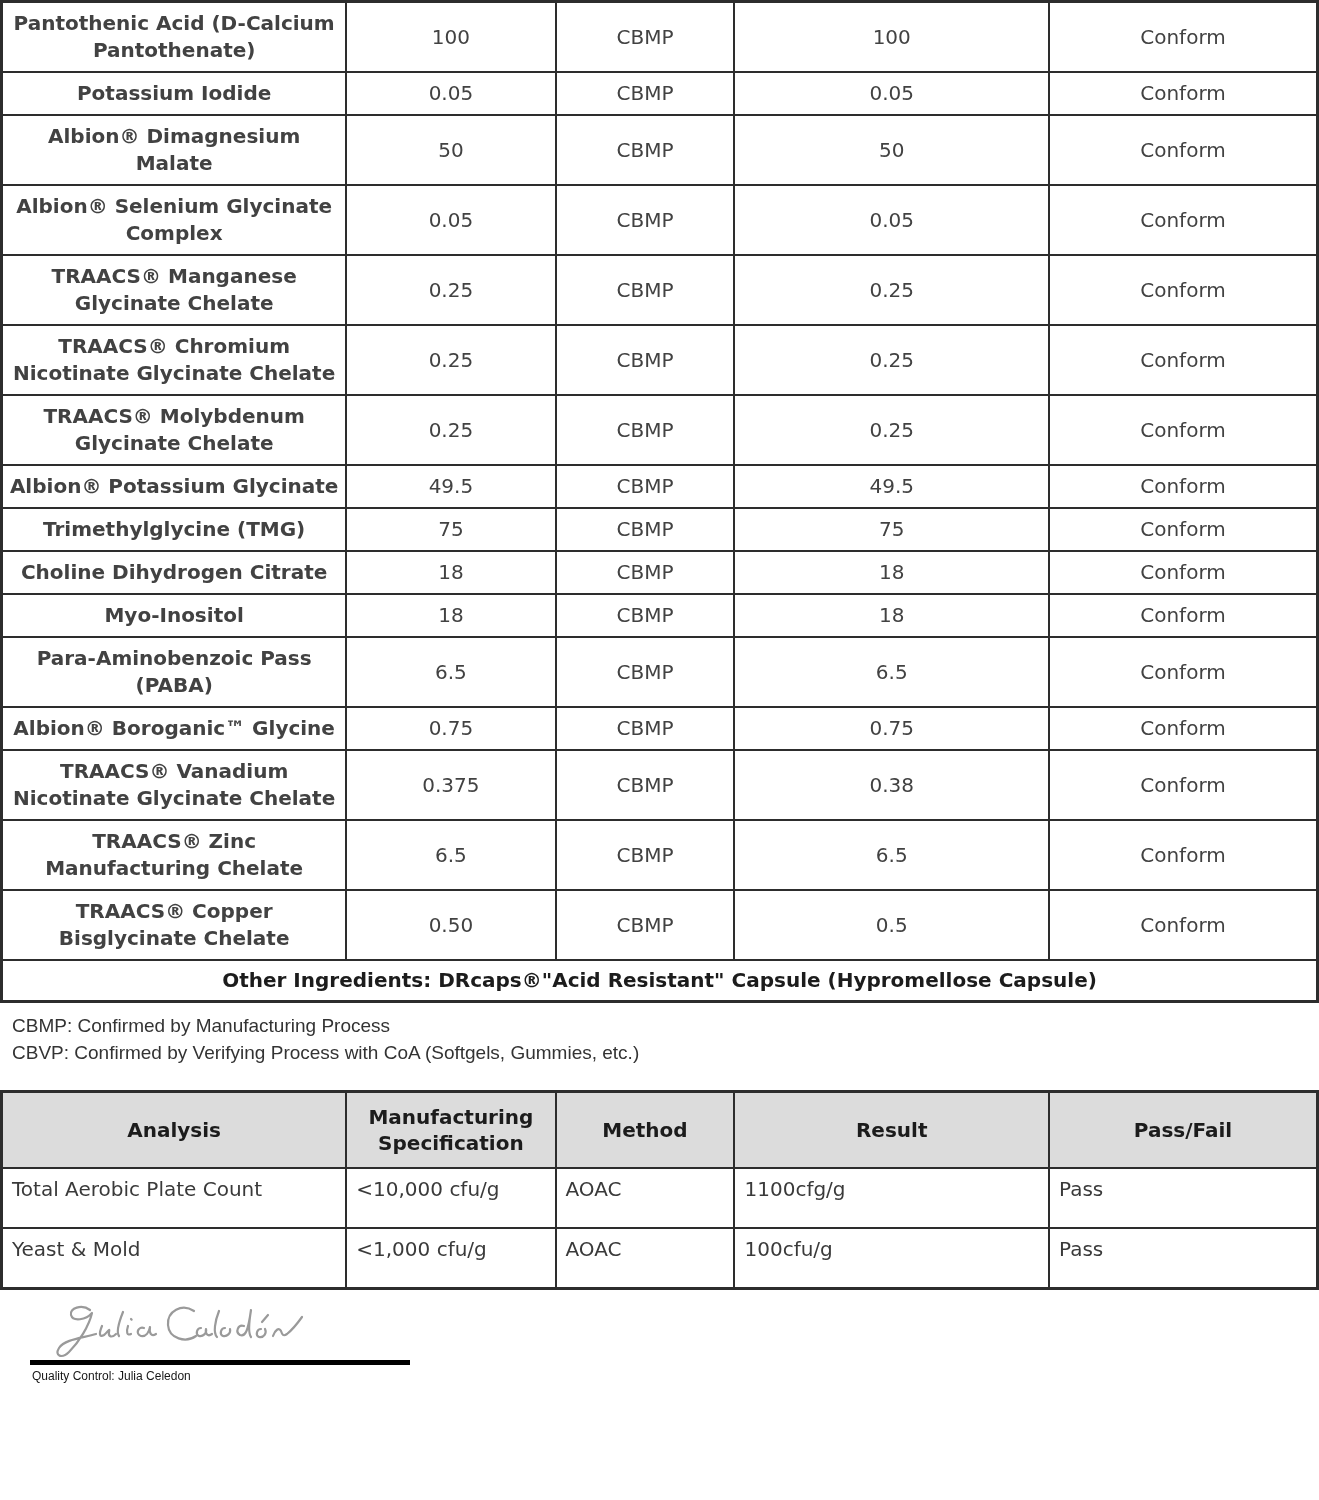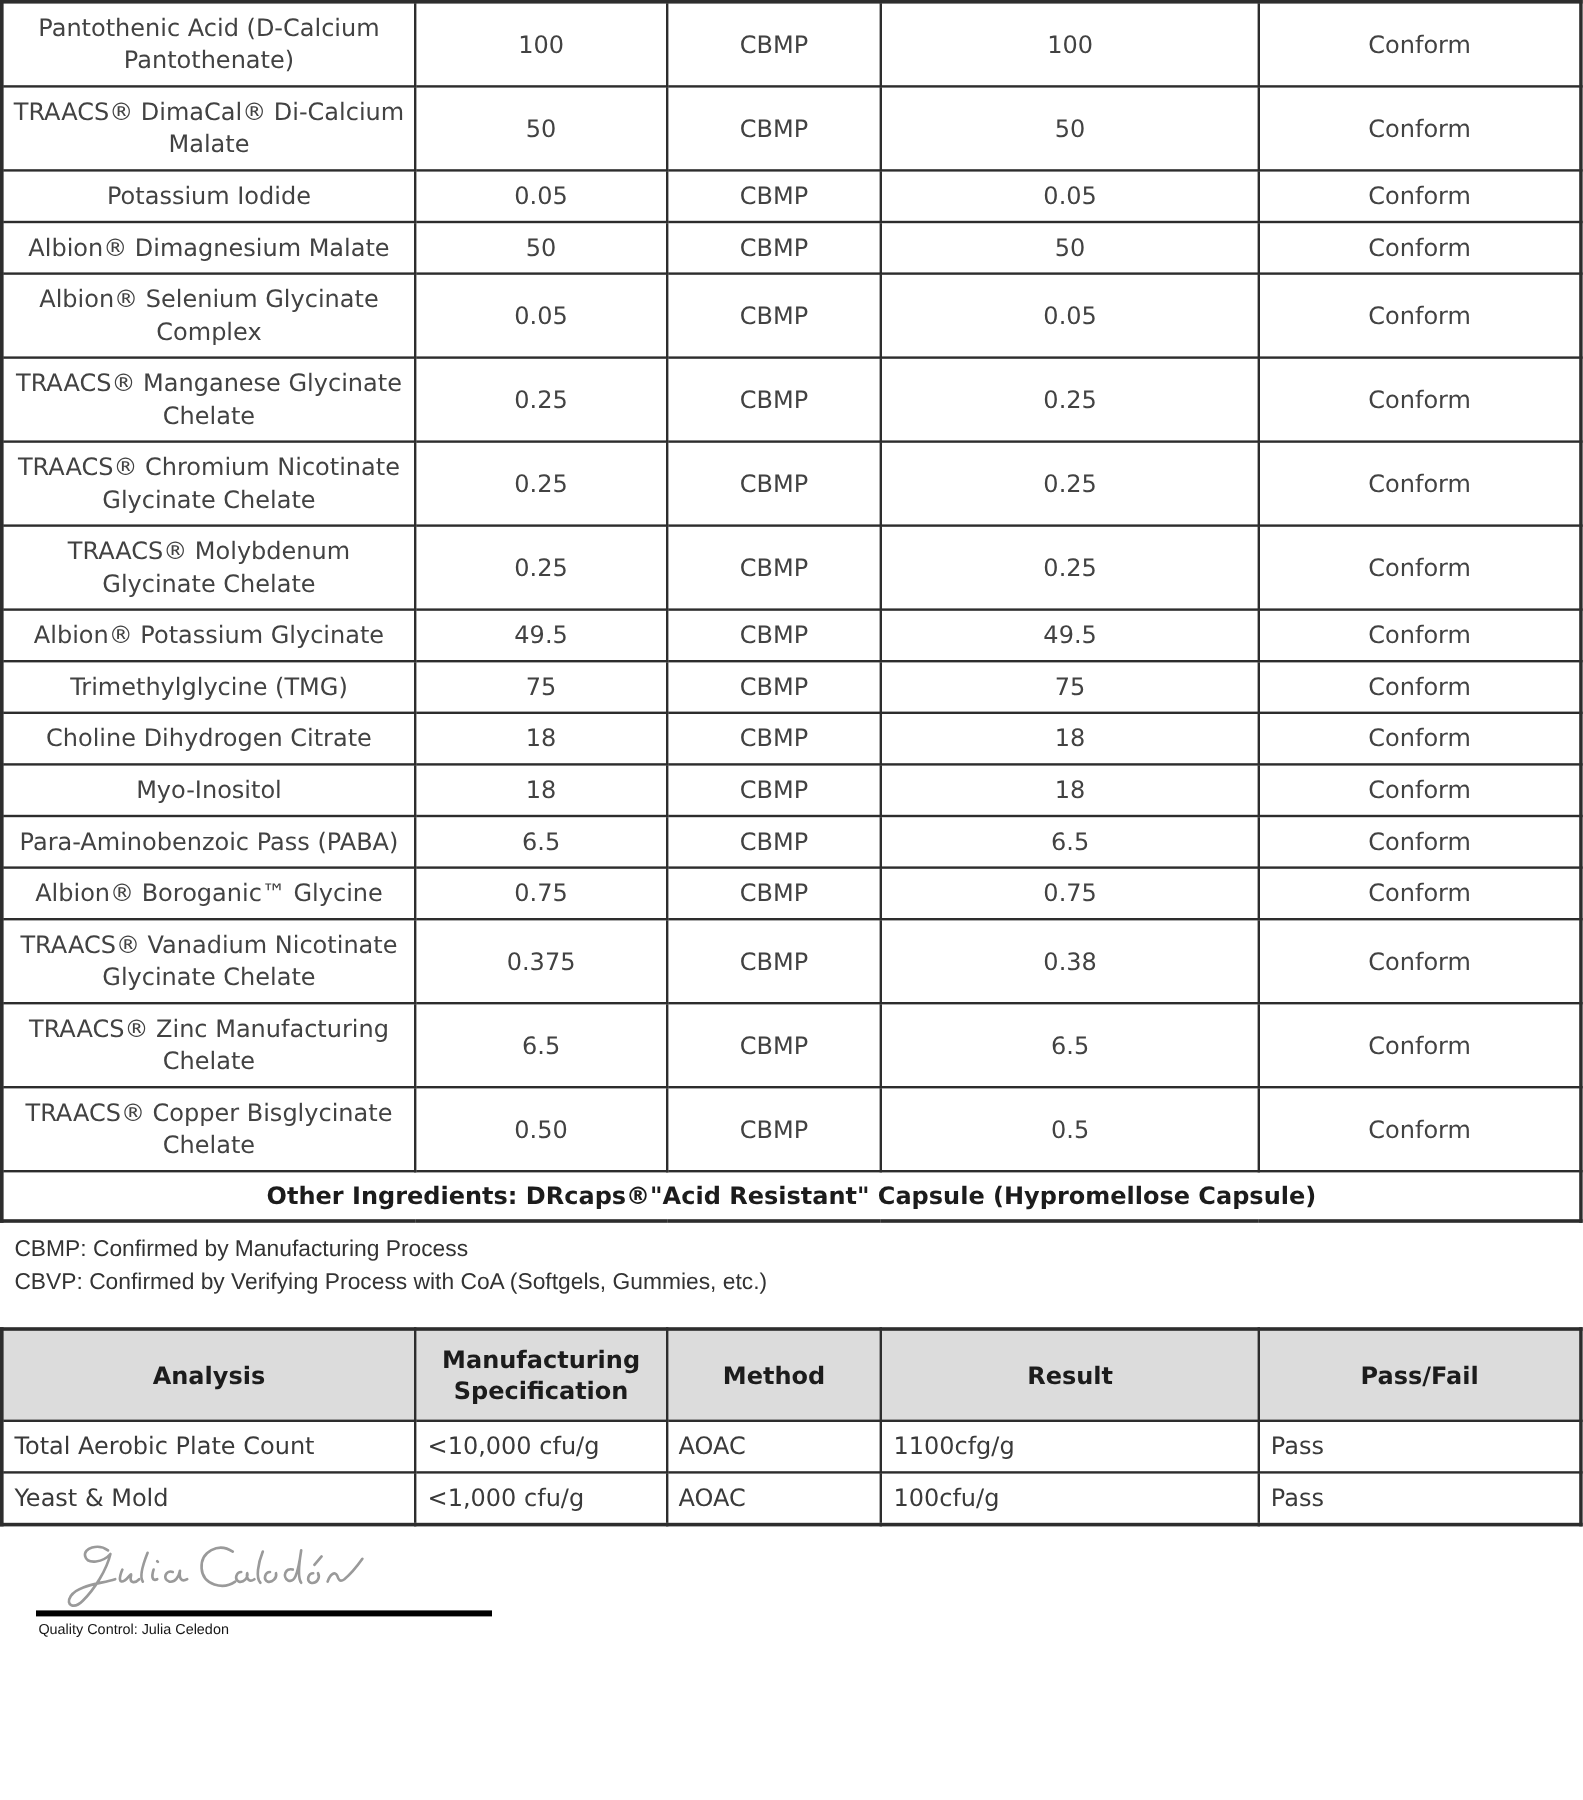--- a/index.html
+++ b/index.html
@@ -16,21 +16,21 @@
     border:3px solid #2d2d2d;
   }
   table.t1 td{
     border:2px solid #2d2d2d;
     font-size:20px;line-height:27px;
     padding:7px 10px;
     text-align:center;vertical-align:middle;
     color:#424242;
     overflow:hidden;
   }
-  table.t1 td.c-ingredient{padding:7px 6px;}
+  table.t1 td.c-ingredient{padding:7px 6px;font-weight:bold;}
   table.t1 tr.footer-row td{
     font-weight:bold;color:#1c1c1c;font-size:20px;padding:6px 8px;
   }
 
   
   .notes{
     font-family:"Liberation Sans",sans-serif;
     font-size:19px;line-height:27px;color:#333333;
     margin:9px 4px 24px 12px;
   }
@@ -44,21 +44,21 @@
     border:2px solid #2d2d2d;
     background:#dcdcdc;
     font-size:20px;line-height:26px;
     font-weight:bold;color:#1c1c1c;
     text-align:center;vertical-align:middle;
     padding:11px 6px;
   }
   table.t2 td{
     border:2px solid #2d2d2d;
     font-size:20px;line-height:27px;
-    padding:7px 8px 7px 9px;
+    padding:7px 8px 24px 9px;
     text-align:left;vertical-align:middle;
     color:#3a3a3a;
     overflow:hidden;
   }
 
   
   .sig-block{margin:10px 0 0 30px;width:400px;}
   .sig-art{display:block;margin-left:14px;}
   .sig-line{width:380px;border-bottom:5px solid #000000;margin-top:-4px;}
   .sig-label{
@@ -79,27 +79,20 @@
       <col style="width:13.6%">
       <col style="width:23.9%">
       <col style="width:20.4%">
     </colgroup>
     <tbody>
         <tr>
           <td class="c-ingredient">Pantothenic Acid (D-Calcium Pantothenate)</td>
           <td>100</td>
           <td>CBMP</td>
           <td>100</td>
-          <td>Conform</td>
-        </tr>
-        <tr>
-          <td class="c-ingredient">TRAACS® DimaCal® Di-Calcium Malate</td>
-          <td>50</td>
-          <td>CBMP</td>
-          <td>50</td>
           <td>Conform</td>
         </tr>
         <tr>
           <td class="c-ingredient">Potassium Iodide</td>
           <td>0.05</td>
           <td>CBMP</td>
           <td>0.05</td>
           <td>Conform</td>
         </tr>
         <tr>

